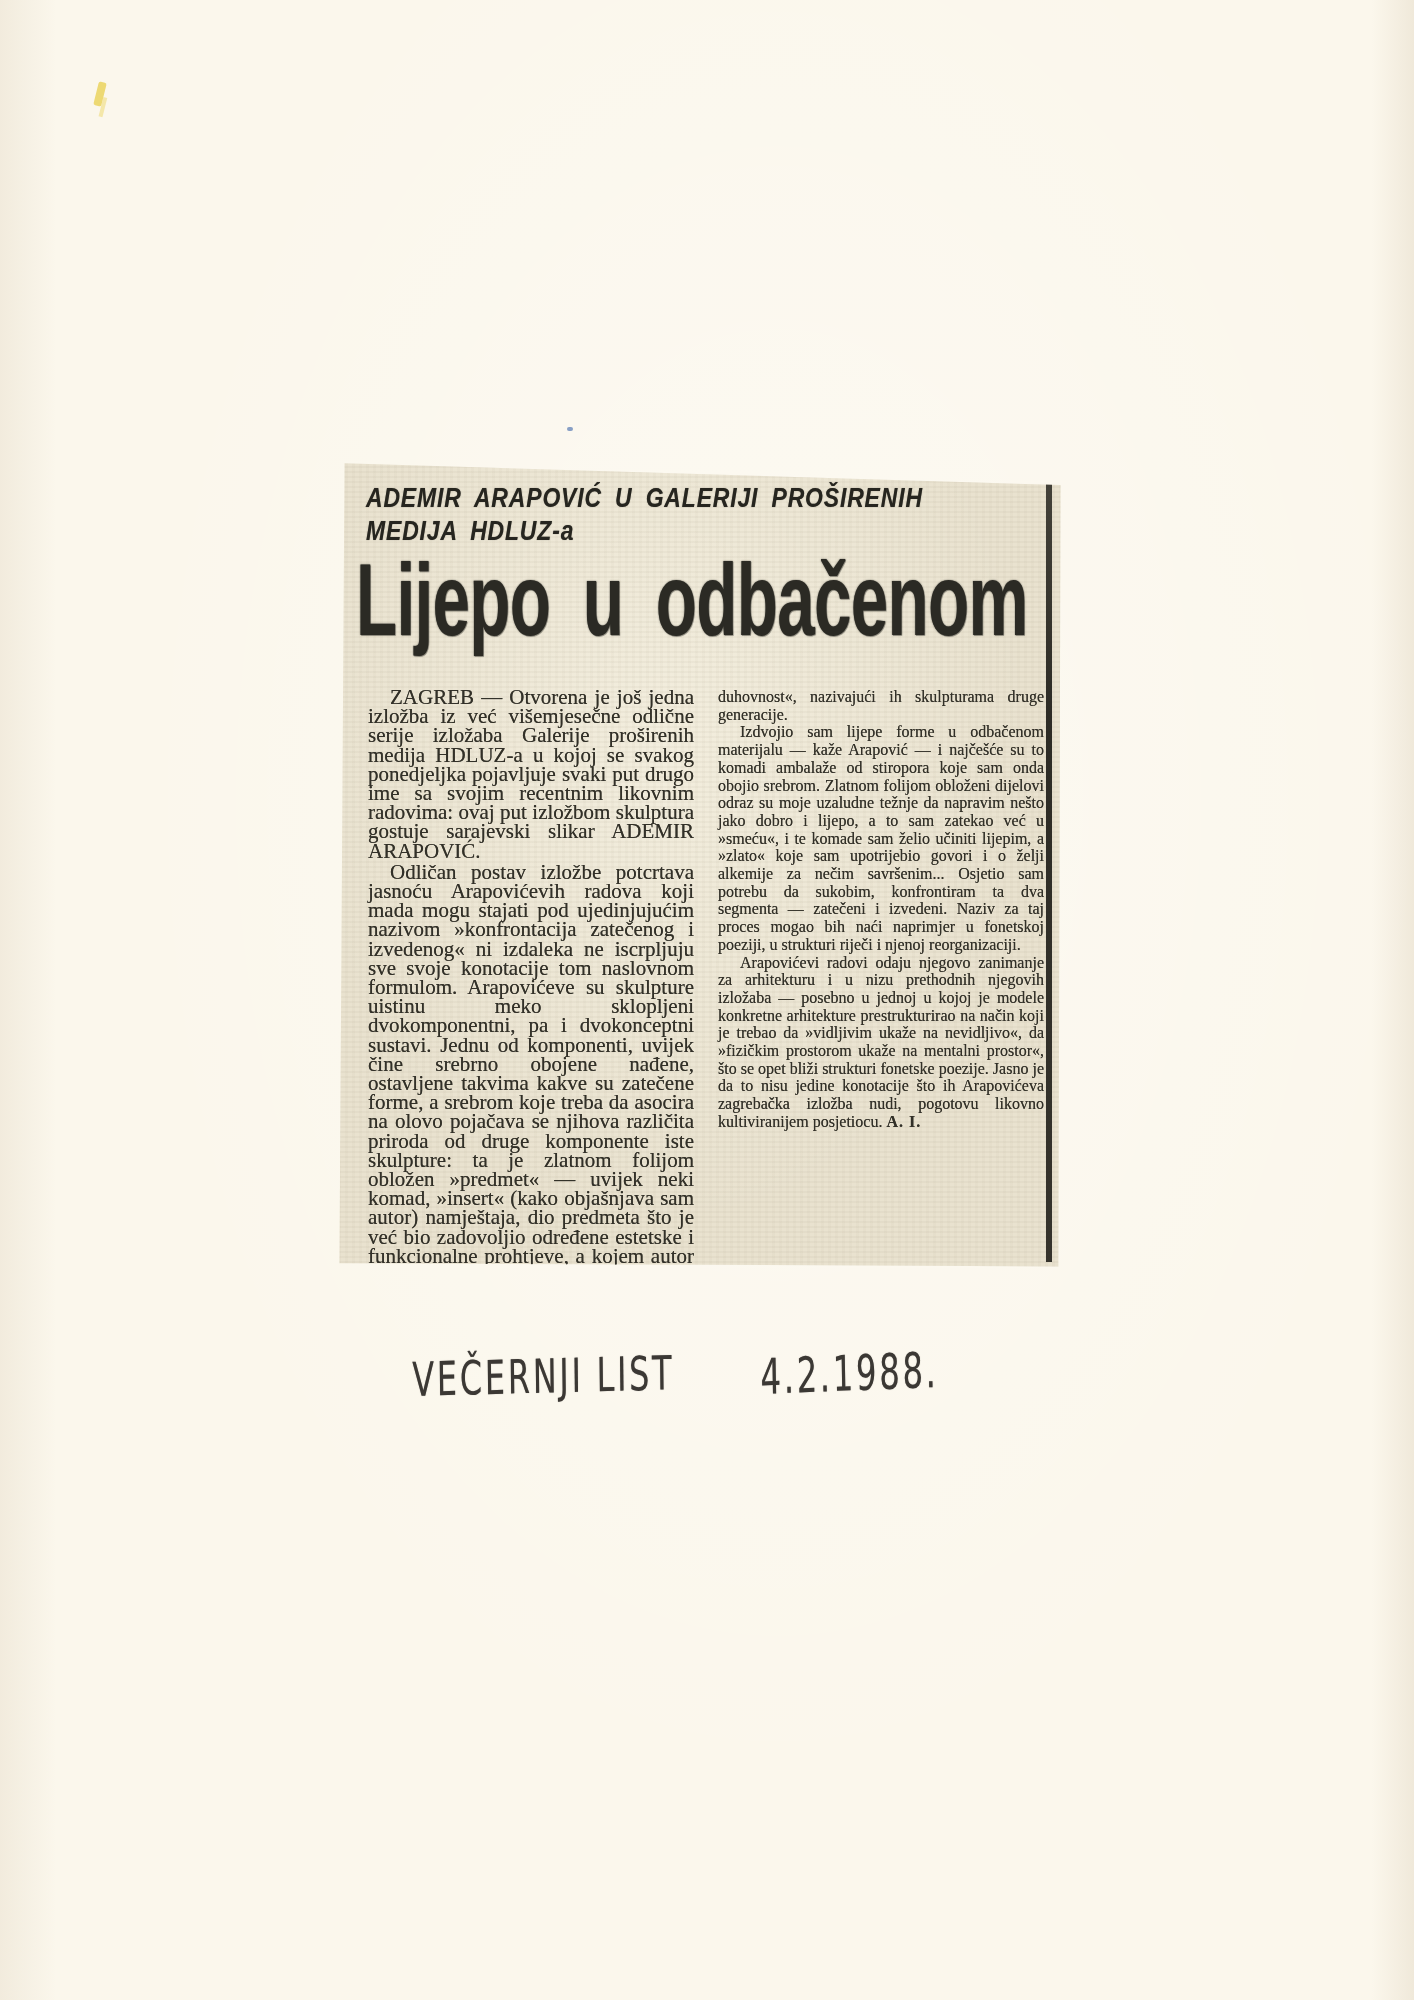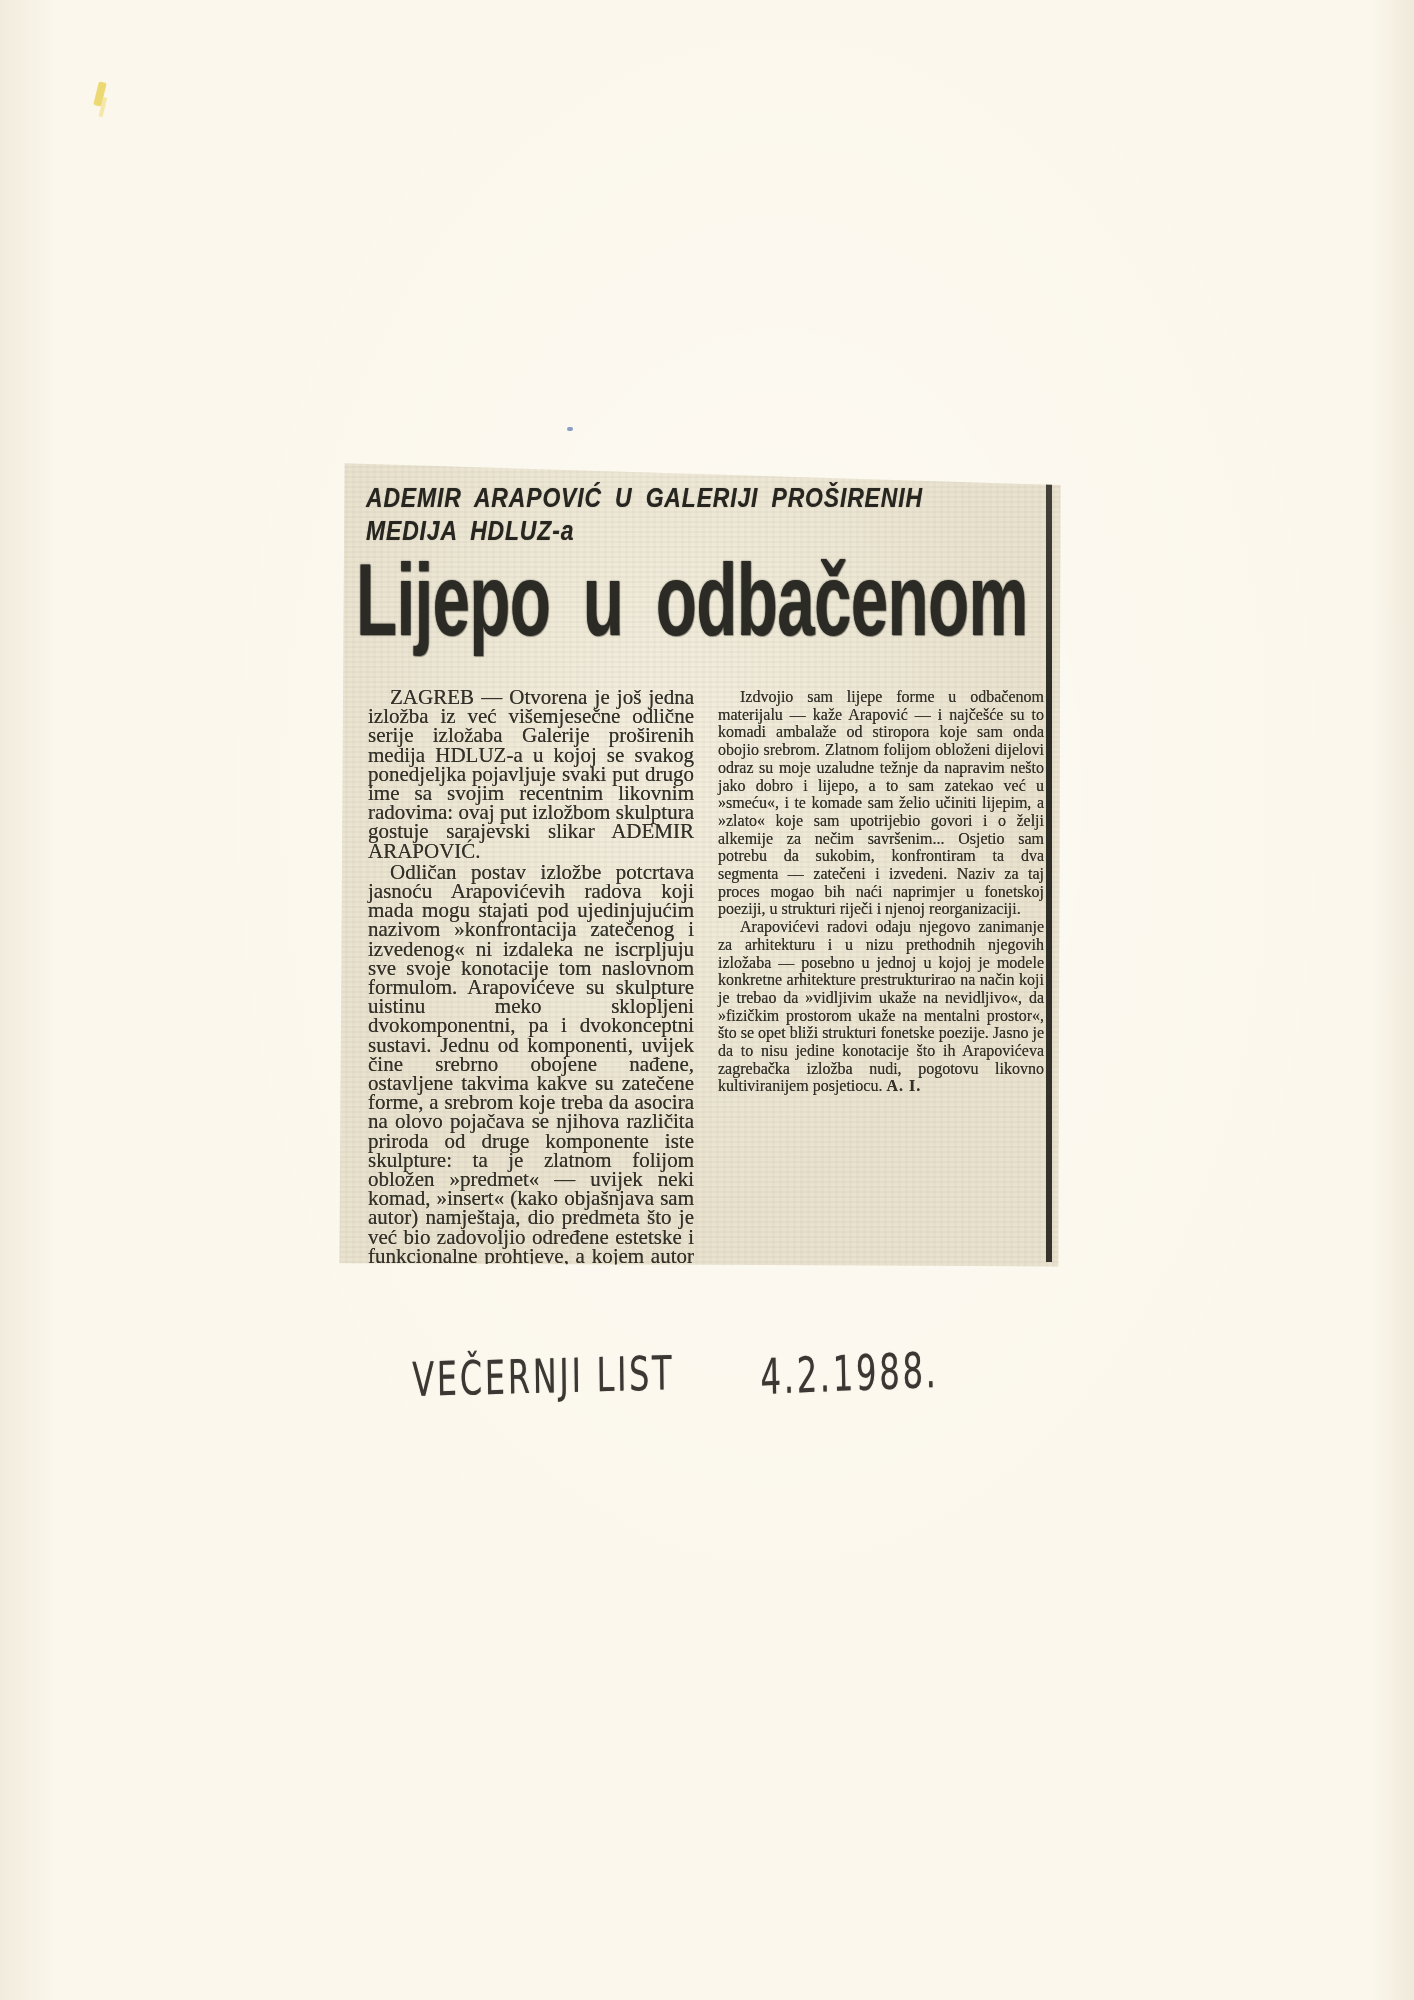--- a/index.html
+++ b/index.html
@@ -109,20 +109,21 @@
     <div class="headline">Lijepo u odbačenom</div>
 
     <div class="col-rule"></div>
 
     <div class="col col-left">
       <p>ZAGREB — Otvorena je još jedna izložba iz već višemjesečne odlične serije izložaba Galerije proširenih medija HDLUZ-a u kojoj se svakog ponedjeljka pojavljuje svaki put drugo ime sa svojim recentnim likovnim radovima: ovaj put izložbom skulptura gostuje sarajevski slikar ADEMIR ARAPOVIĆ.</p>
       <p>Odličan postav izložbe potcrtava jasnoću Arapovićevih radova koji mada mogu stajati pod ujedinjujućim nazivom »konfrontacija zatečenog i izvedenog« ni izdaleka ne iscrpljuju sve svoje konotacije tom naslovnom formulom. Arapovićeve su skulpture uistinu meko sklopljeni dvokomponentni, pa i dvokonceptni sustavi. Jednu od komponenti, uvijek čine srebrno obojene nađene, ostavljene takvima kakve su zatečene forme, a srebrom koje treba da asocira na olovo pojačava se njihova različita priroda od druge komponente iste skulpture: ta je zlatnom folijom obložen »predmet« — uvijek neki komad, »insert« (kako objašnjava sam autor) namještaja, dio predmeta što je već bio zadovoljio određene estetske i funkcionalne prohtjeve, a kojem autor »ukida utilitarnost i intenzivira</p>
     </div>
 
     <div class="col col-right">
+      <p class="flush">duhovnost«, nazivajući ih skulpturama druge generacije.</p>
       <p>Izdvojio sam lijepe forme u odbačenom materijalu — kaže Arapović — i najčešće su to komadi ambalaže od stiropora koje sam onda obojio srebrom. Zlatnom folijom obloženi dijelovi odraz su moje uzaludne težnje da napravim nešto jako dobro i lijepo, a to sam zatekao već u »smeću«, i te komade sam želio učiniti lijepim, a »zlato« koje sam upotrijebio govori i o želji alkemije za nečim savršenim... Osjetio sam potrebu da sukobim, konfrontiram ta dva segmenta — zatečeni i izvedeni. Naziv za taj proces mogao bih naći naprimjer u fonetskoj poeziji, u strukturi riječi i njenoj reorganizaciji.</p>
       <p><span>Arapovićevi radovi odaju njegovo zanimanje za arhitekturu i u nizu prethodnih njegovih izložaba — posebno u jednoj u kojoj je modele konkretne arhitekture prestrukturirao na način koji je trebao da »vidljivim ukaže na nevidljivo«, da »fizičkim prostorom ukaže na mentalni prostor«, što se opet bliži strukturi fonetske poezije. Jasno je da to nisu jedine konotacije što ih Arapovićeva zagrebačka izložba nudi, pogotovu likovno kultiviranijem posjetiocu.</span>
         <span class="byline">A. I.</span>
       </p>
     </div>
 
   </div>
 
   <div class="handwriting hand-title">VEČERNJI LIST</div>
 

